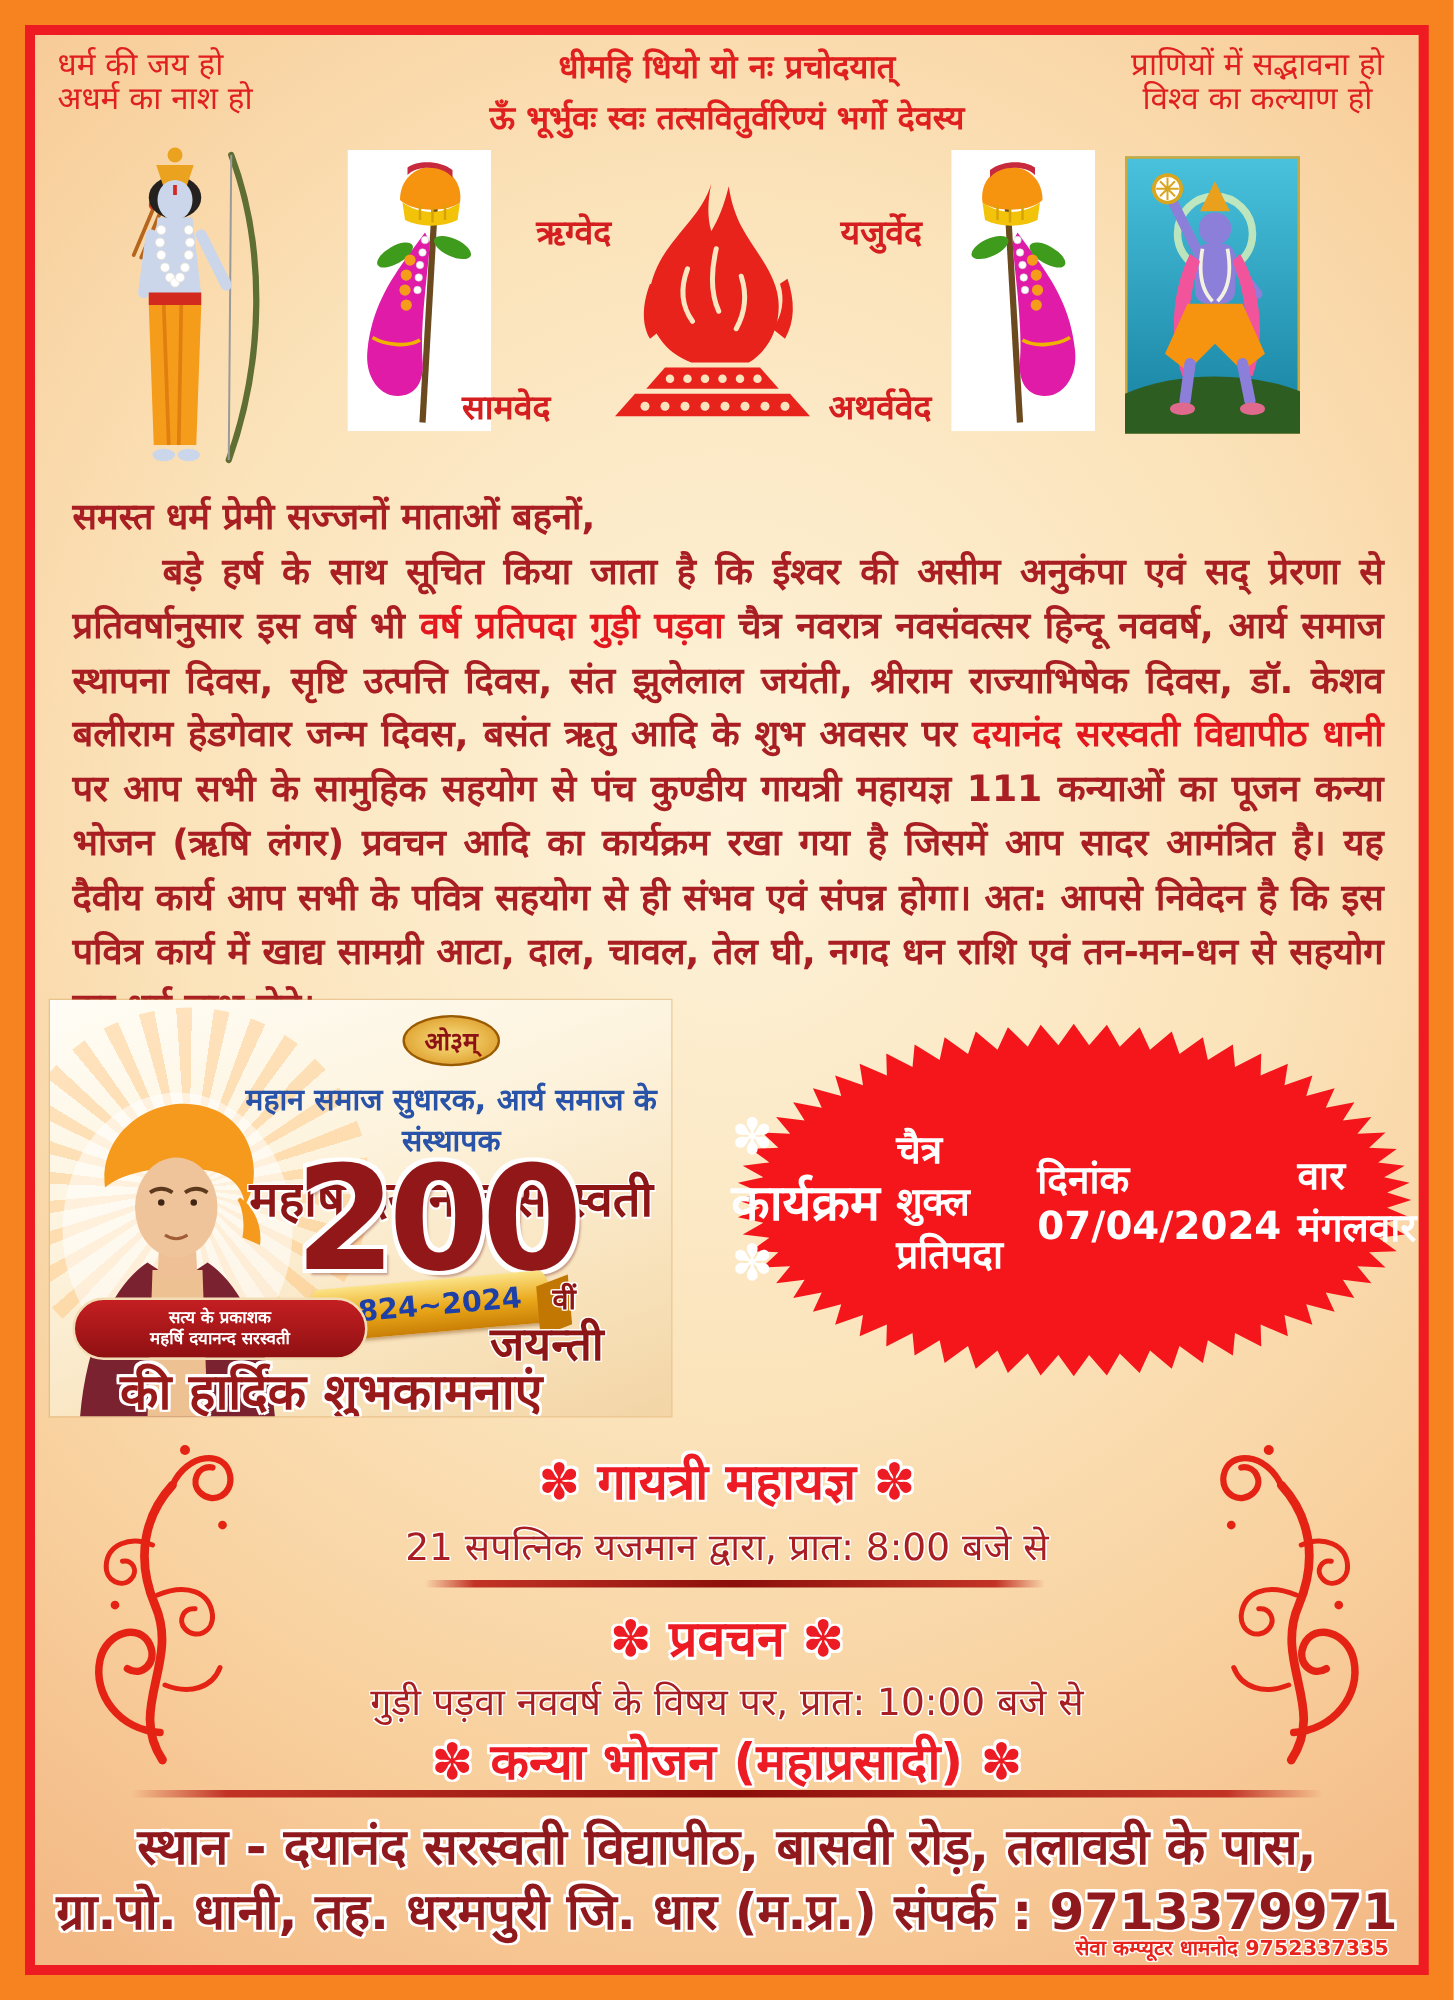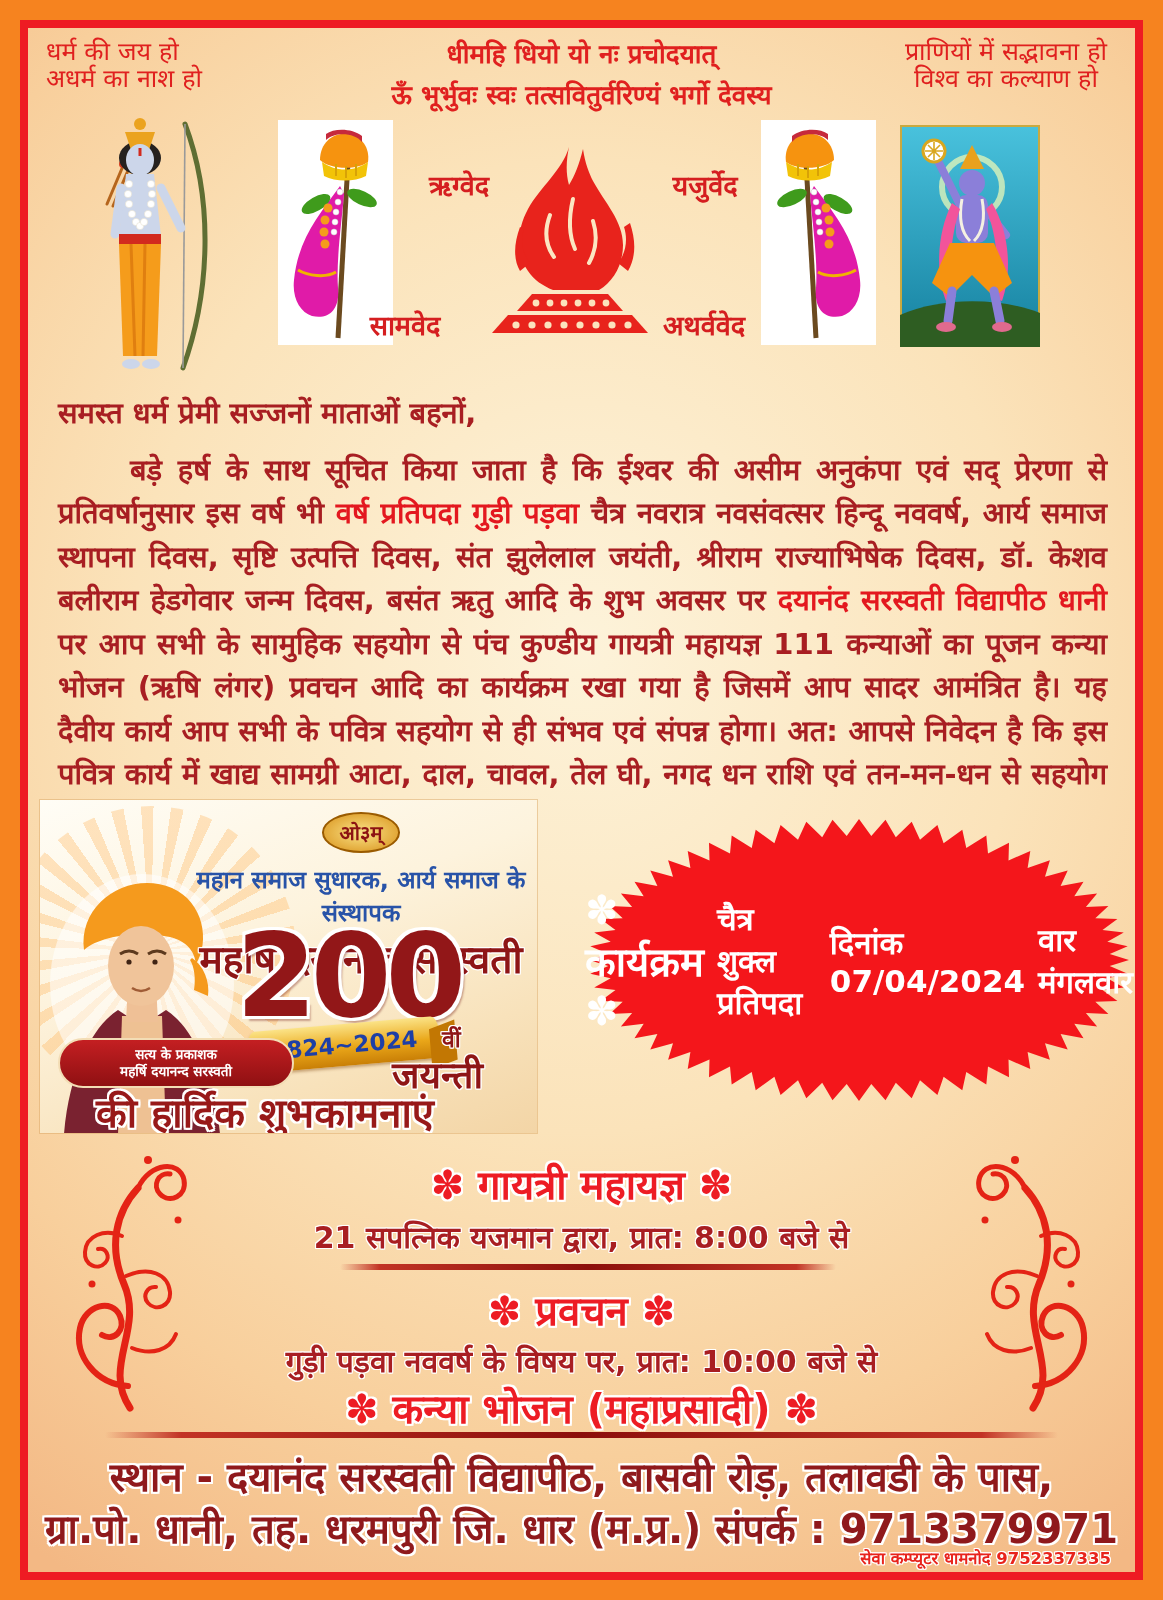--- a/index.html
+++ b/index.html
@@ -20,21 +20,21 @@
   .mantra{left:0;width:100%;top:6px;text-align:center;color:#e0201f;font-weight:700;font-size:26px;line-height:41px}
   .mantra span{display:block}
 
   .veda{color:#d51e20;font-weight:800;font-size:27px;text-align:center}
   .lbl-rigved{left:366px;top:138px;width:130px}
   .lbl-samved{left:312px;top:278px;width:130px}
   .lbl-yajurved{left:612px;top:138px;width:130px}
   .lbl-atharvaved{left:600px;top:278px;width:152px}
 
   .invite{left:30px;right:28px;top:364px;color:#a81e22;font-weight:700;font-size:29px;line-height:43.5px;text-align:justify}
-  .salut{text-align:left;margin-bottom:13px}
+  .salut{text-align:left;margin-bottom:0}
   .invite-p{text-indent:72px}
   .hl{color:#e3181f;font-weight:800}
 
   
   .card{left:12px;top:772px;width:497px;height:333px;overflow:hidden;
     background:linear-gradient(160deg,#fffdf6 0%,#fdf3dd 40%,#f8e2bb 75%,#f3d5a6 100%);
     box-shadow:0 0 0 1px rgba(214,162,96,.45)}
   .rays{left:-34px;top:6px;width:290px;height:290px;border-radius:50%;
     background:repeating-conic-gradient(from 8deg at 50% 50%, rgba(255,170,70,.30) 0deg 5deg, rgba(255,255,255,0) 5deg 12deg)}
   .card-col{left:152px;width:338px;top:12px;text-align:center}
@@ -61,21 +61,21 @@
 
   
   .starburst{left:557px;top:787px;width:548px;height:290px}
   .star-text{position:absolute;inset:0;display:flex;flex-direction:row;align-items:center;justify-content:center;
     gap:13px;color:#ffffff;font-weight:800}
   .star-title{font-size:40px;font-weight:900}
   .star-line{font-size:31px}
 
   
   .sched-title{left:0;width:100%;text-align:center;color:#ed1c24;font-weight:900;font-size:40px}
-  .sched-detail{left:0;width:100%;text-align:center;color:#a81e22;font-weight:700;font-size:30px}
+  .sched-detail{left:0;width:100%;text-align:center;color:#a81e22;font-weight:400;font-size:30px}
   .divider{height:6px;border-radius:3px;
     background:linear-gradient(to right, rgba(217,59,43,0), #c23325 8%, #8c0f0b 50%, #c23325 92%, rgba(217,59,43,0))}
 
   .venue{left:0;width:100%;text-align:center;color:#8f191c;font-weight:900;font-size:40px}
   .credit{right:24px;top:1518px;font-size:16.5px;font-weight:700;color:#e8231c}
 
   .flourish-l{left:24px;top:1088px}
   .flourish-r{right:24px;top:1088px;transform:scaleX(-1)}
 </style>
 </head>

